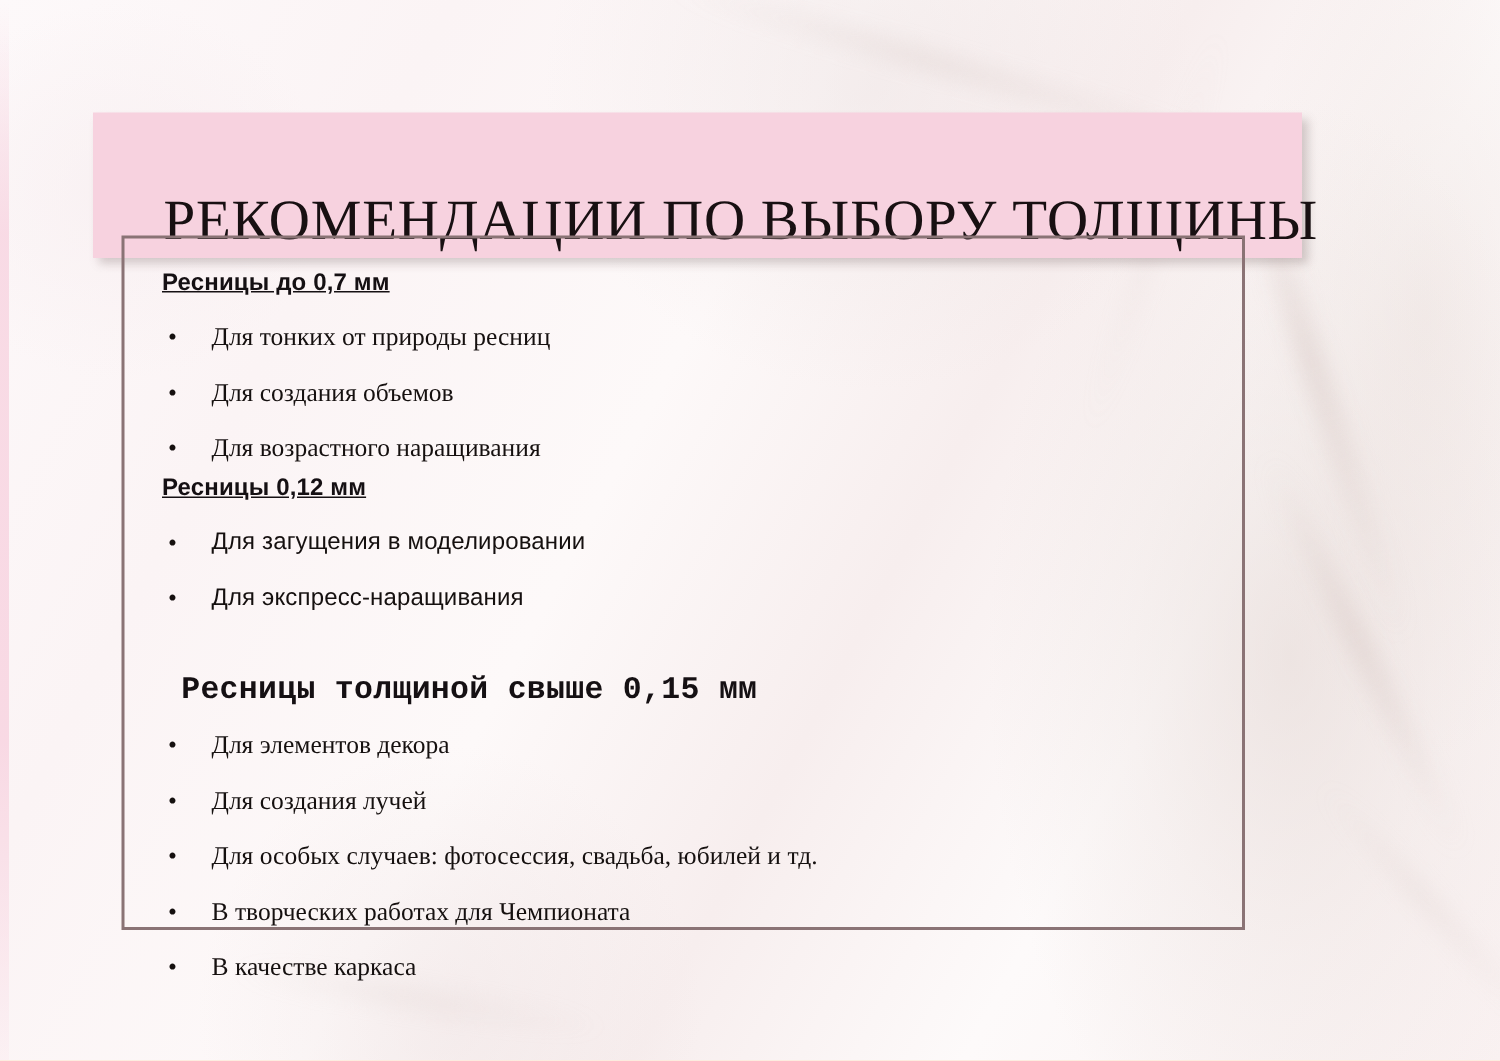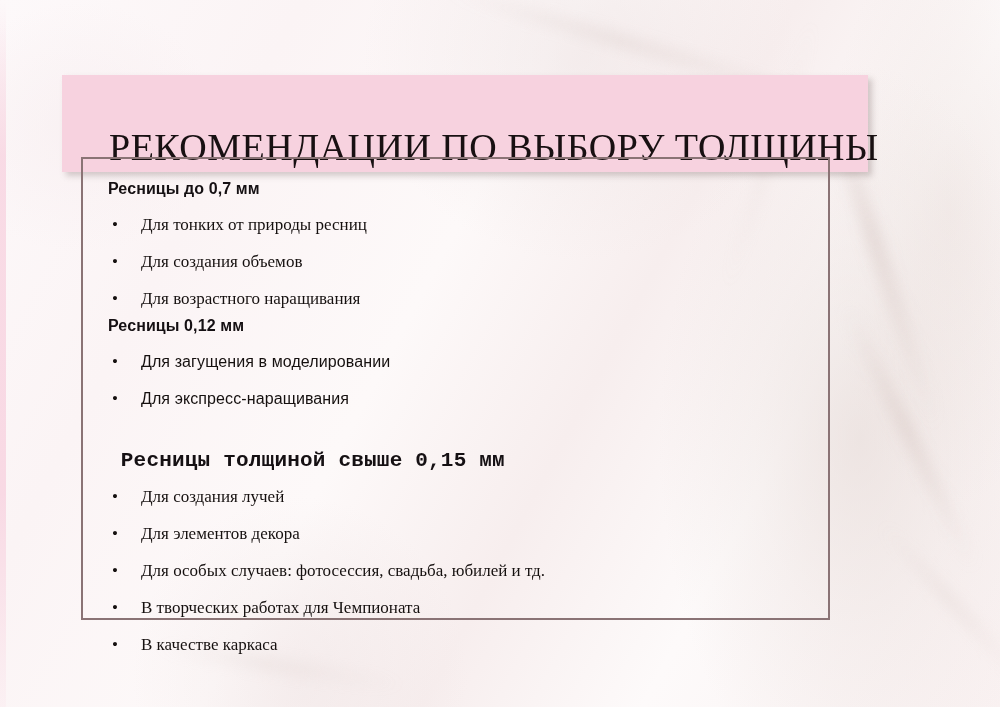--- a/index.html
+++ b/index.html
@@ -108,21 +108,21 @@
 
   .sec-head {
     margin: 0 0 3px 0;
     padding-left: 27px;
     font-size: 16px;
     line-height: 23px;
     color: #151013;
     font-weight: bold;
     white-space: pre;
   }
-  .sec-head.sans { font-family: "Liberation Sans", sans-serif; letter-spacing: 0.1px; }
+  .sec-head.sans { font-family: "Liberation Sans", sans-serif; letter-spacing: 0.1px; text-decoration: underline; }
   .sec-head.serif { font-family: Liberation Mono, monospace; font-size: 21px; letter-spacing: 0.2px; }
 
   ul.bullets {
     list-style: none;
     margin: 0;
     padding: 0;
   }
   ul.bullets li {
     position: relative;
     padding-left: 60px;
@@ -180,22 +180,22 @@
       <p class="sec-head sans">Ресницы 0,12 мм</p>
       <ul class="bullets sans">
         <li>Для загущения в моделировании</li>
         <li>Для экспресс-наращивания</li>
       </ul>
     </div>
 
     <div class="section s3">
       <p class="sec-head serif"> Ресницы толщиной свыше 0,15 мм</p>
       <ul class="bullets serif">
+        <li>Для элементов декора</li>
         <li>Для создания лучей</li>
-        <li>Для элементов декора</li>
         <li>Для особых случаев: фотосессия, свадьба, юбилей и тд.</li>
         <li>В творческих работах для Чемпионата</li>
         <li>В качестве каркаса</li>
       </ul>
     </div>
 
   </div>
 </div>
 
 </body></html>

